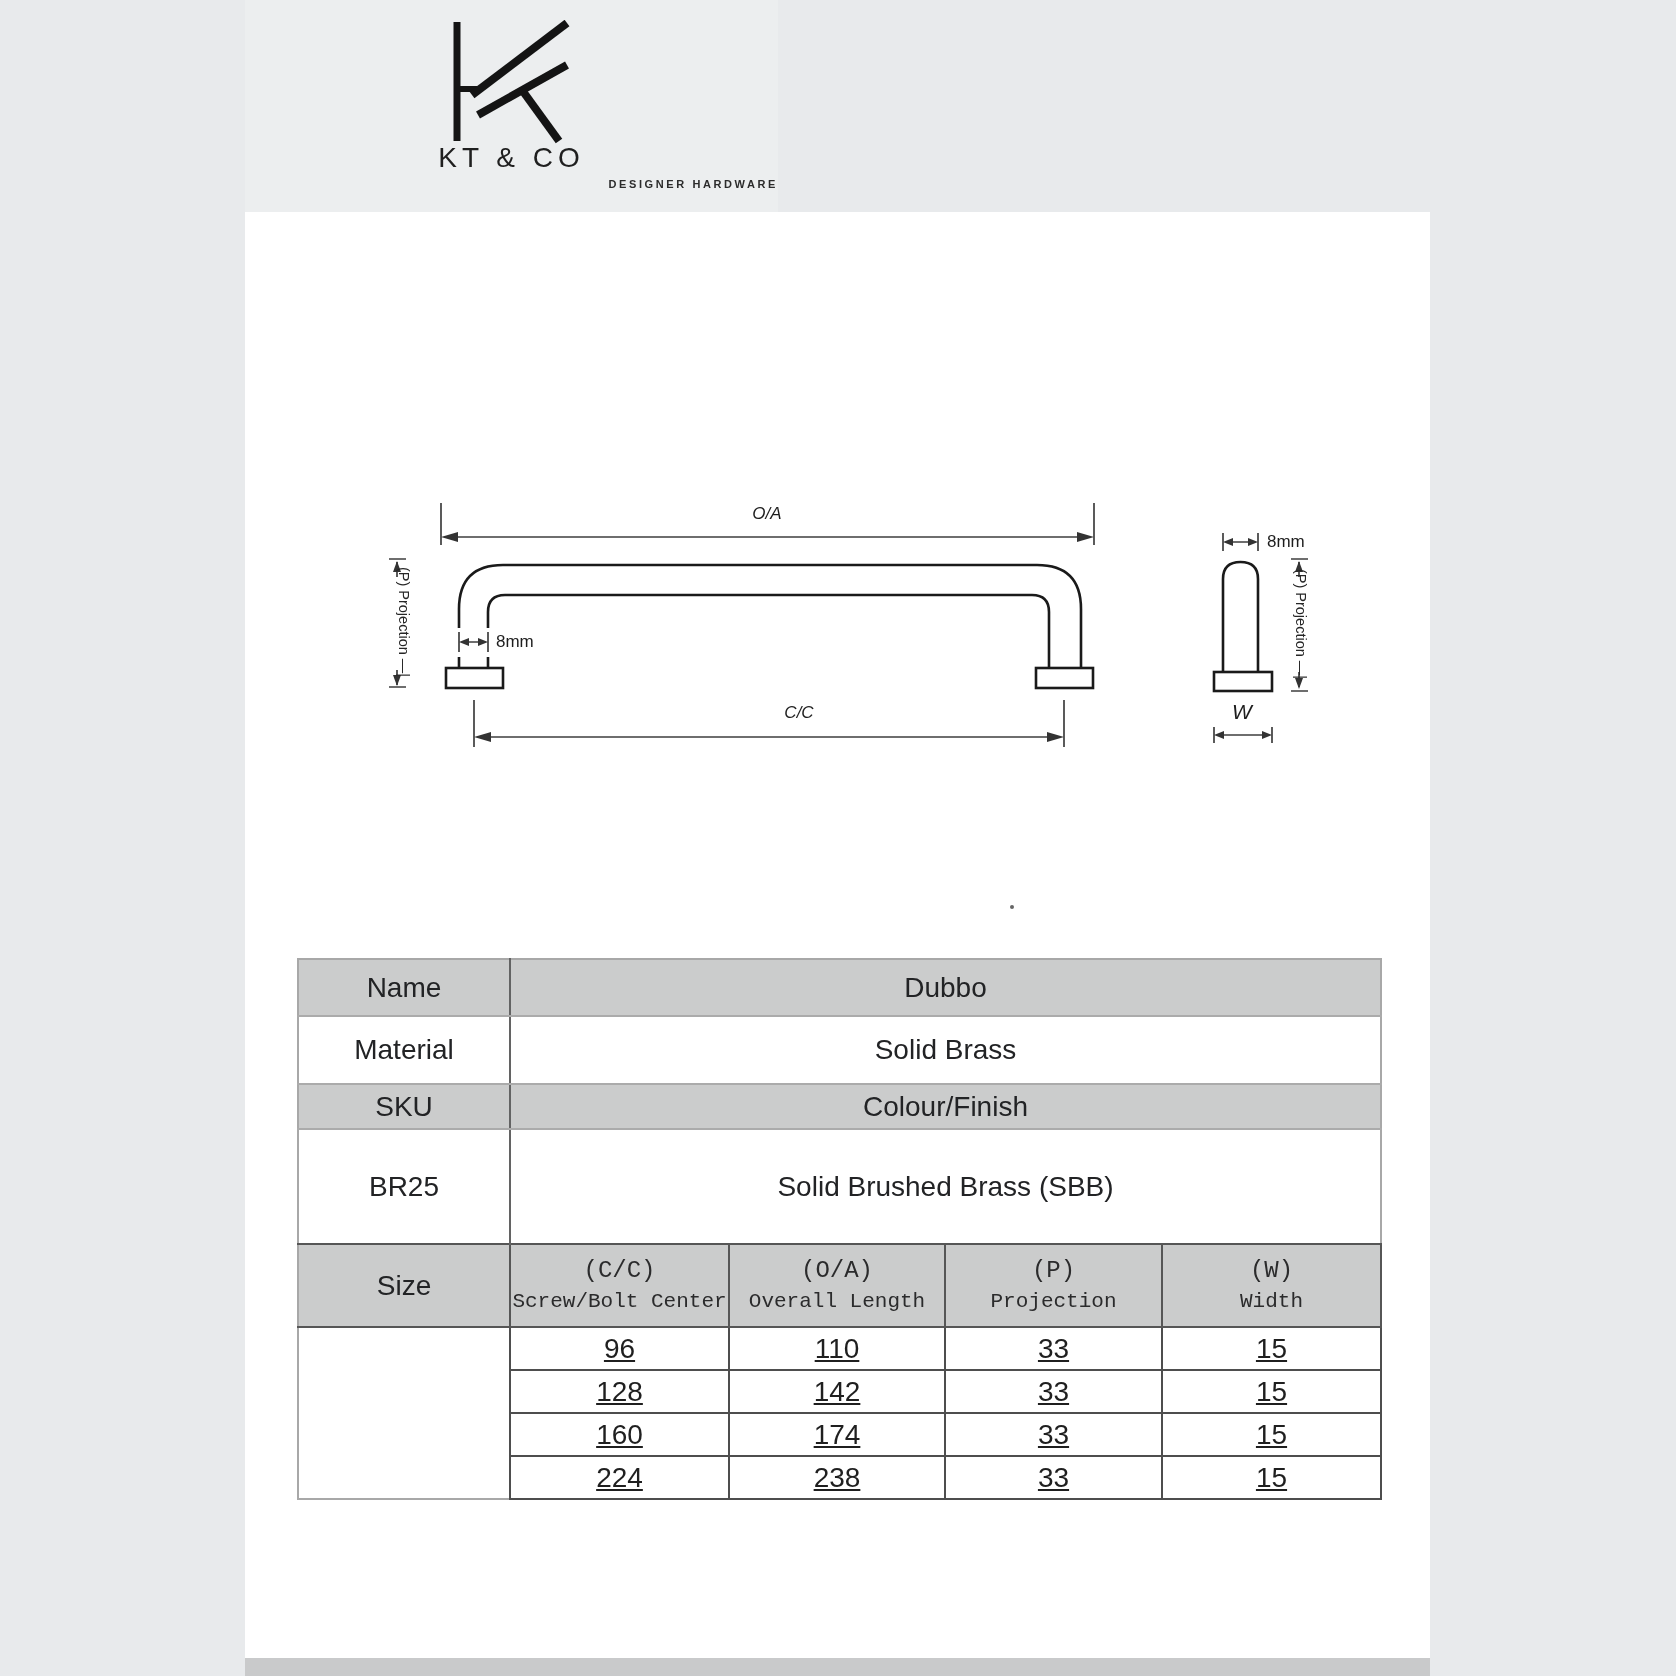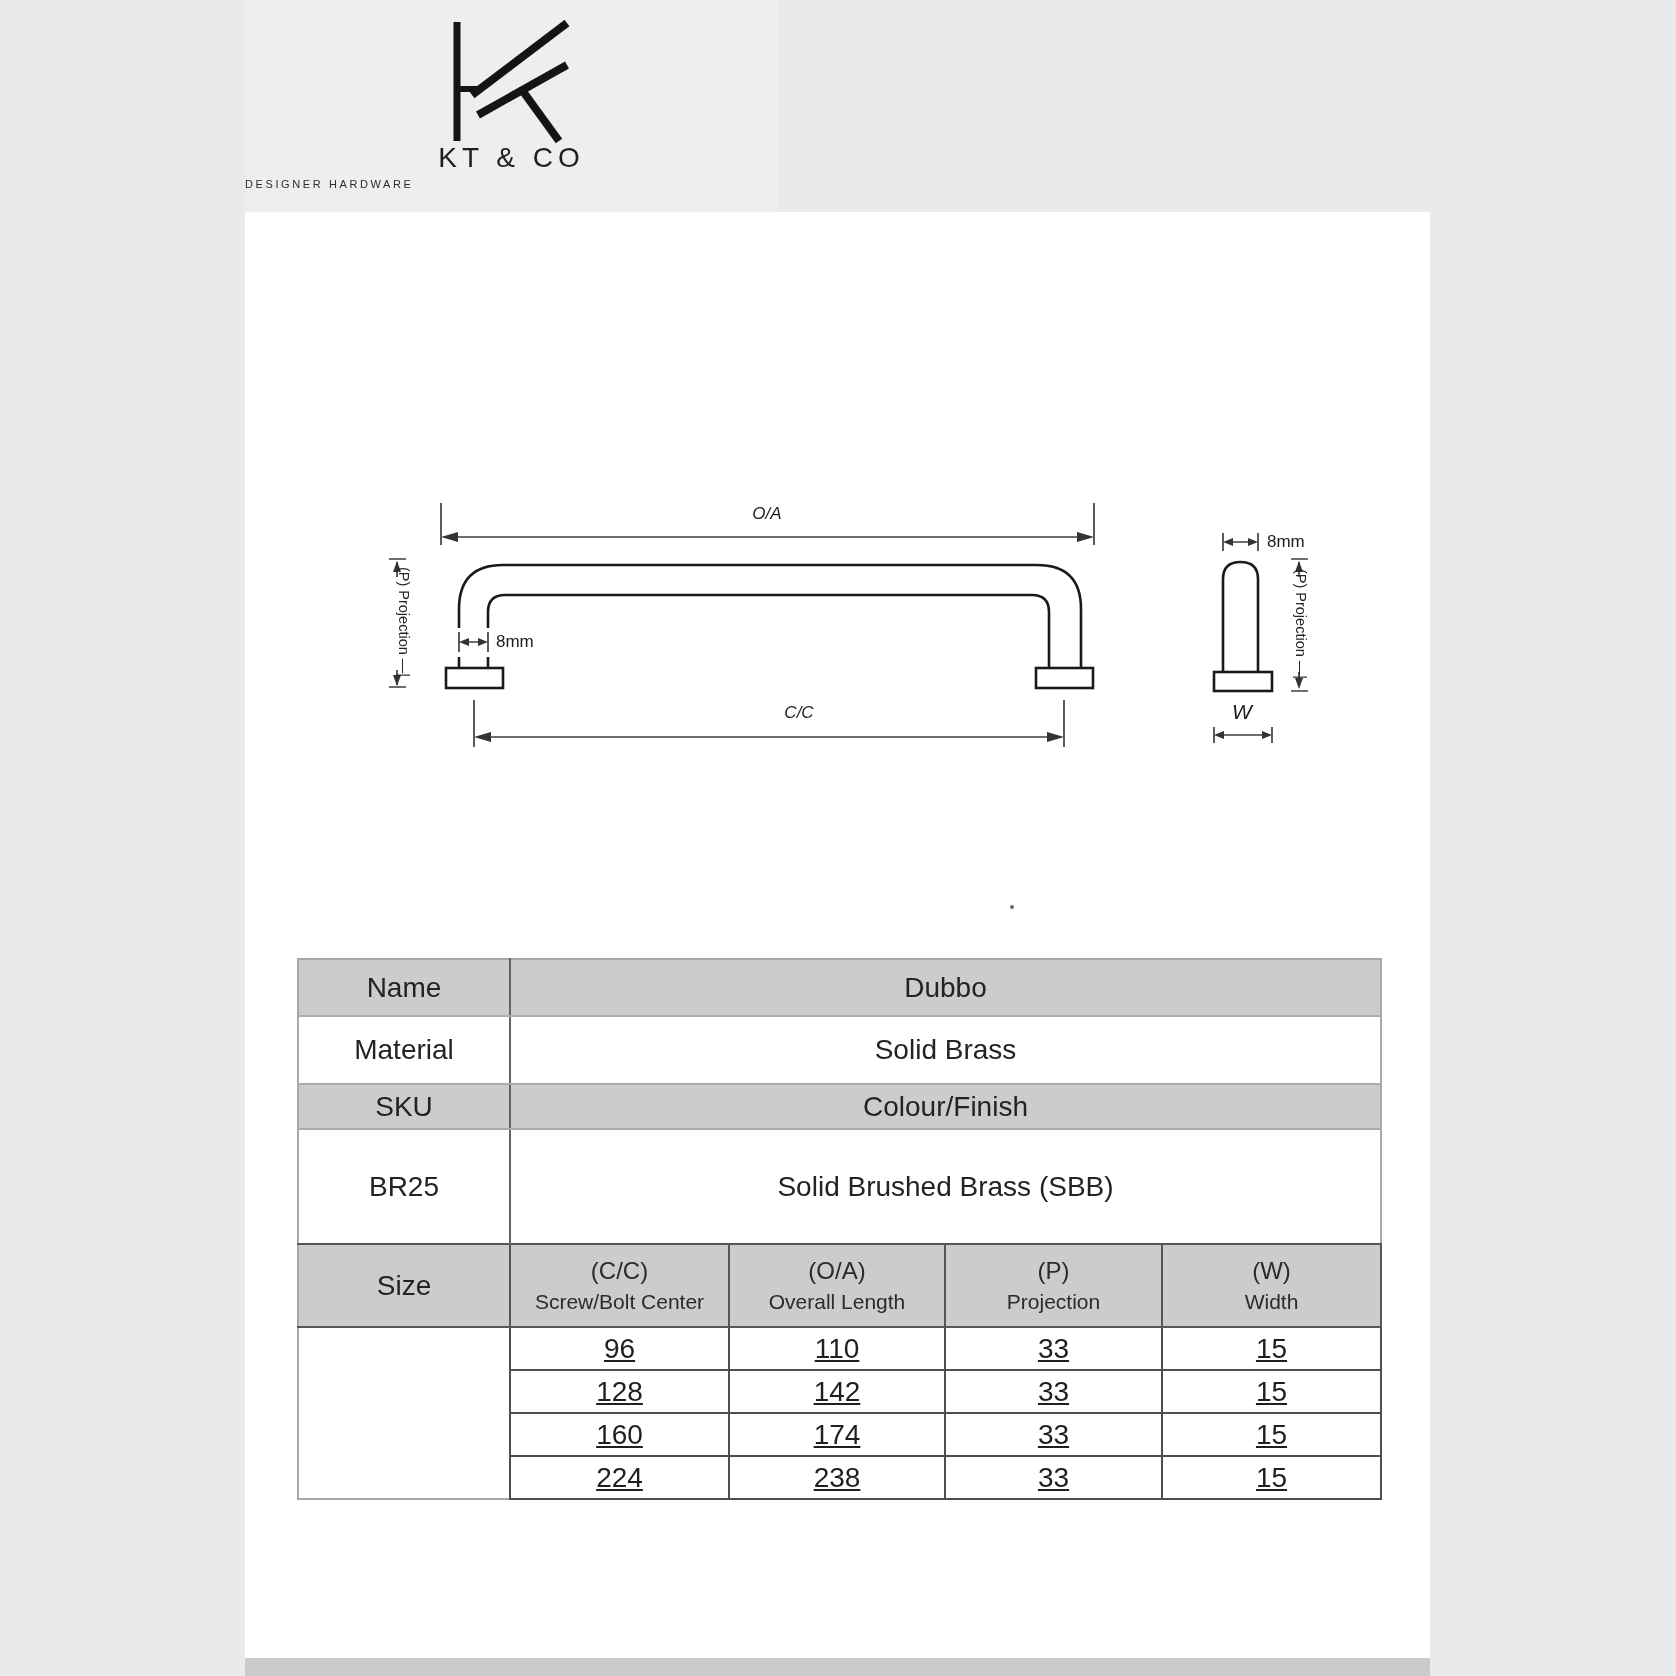--- a/index.html
+++ b/index.html
@@ -14,40 +14,40 @@
   .bottom-strip{position:absolute;left:245px;top:1658px;width:1185px;height:18px;background:#c9cacb;}
 
   .doc-title{position:absolute;left:0;top:72px;width:652px;text-align:center;
     font-family:"Liberation Serif",serif;font-weight:bold;font-size:46px;letter-spacing:1px;
     color:#38383a;transform:scaleX(0.98);}
 
   .logo{position:absolute;left:0;top:0;width:533px;height:212px;}
   .logo-mark{position:absolute;left:206px;top:20px;}
   .logo-name{position:absolute;left:0;top:142px;width:533px;text-align:center;
     font-size:28px;letter-spacing:5px;color:#1f1f1f;}
-  .logo-tagline{position:absolute;left:0;top:178px;width:533px;text-align:left;
-    font-size:11px;letter-spacing:2.6px;color:#2c2c2c;}
+  .logo-tagline{position:absolute;left:0;top:178px;width:533px;text-align:right;
+    font-size:11px;letter-spacing:2.6px;color:#2c2c2c;font-weight:bold;}
 
   
   .drawing{position:absolute;left:330px;top:440px;}
   .dlabel{position:absolute;color:#1e1e1e;font-size:17px;white-space:nowrap;}
   .dlabel.center{text-align:center;font-style:italic;}
   .rot{transform:rotate(90deg);transform-origin:0 0;font-size:14.5px;text-align:center;color:#262626;}
   .w-big{font-size:21px;}
   .stray-dot{position:absolute;left:1010px;top:905px;width:4px;height:4px;border-radius:50%;background:#4a4a4a;opacity:.85;}
 
   
   .spec{position:absolute;left:297px;top:958px;}
   table{border-collapse:collapse;table-layout:fixed;width:1083px;border:2px solid #a8a8a8;}
   td{padding:0;vertical-align:middle;color:#222325;font-size:28px;}
   tr.gray td{background:#cbcccc;}
   td.lbl{text-align:center;border-right:2px solid #636363;border-bottom:2px solid #ababab;}
   td.val{text-align:center;border-bottom:2px solid #ababab;}
   td.szl{text-align:center;background:#cbcccc;border-right:2px solid #565656;border-top:2px solid #565656;border-bottom:2px solid #565656;}
-  td.szh{text-align:center;background:#cbcccc;border:2px solid #565656;line-height:1.35;}
+  td.szh{text-align:center;background:#cbcccc;border:2px solid #565656;line-height:1.35;font-family:Liberation Mono, monospace;}
   td.szh .code{font-size:24px;color:#2b2b2c;}
   td.szh .sub{font-size:21px;color:#2b2b2c;}
   td.num{text-align:center;border:2px solid #4e4e4e;font-size:28px;color:#1f1f1f;text-decoration:underline;}
   td.sizecol{border-right:2px solid #4e4e4e;background:#ffffff;}
 </style>
 </head>
 <body>
 
 <div class="canvas">
 

